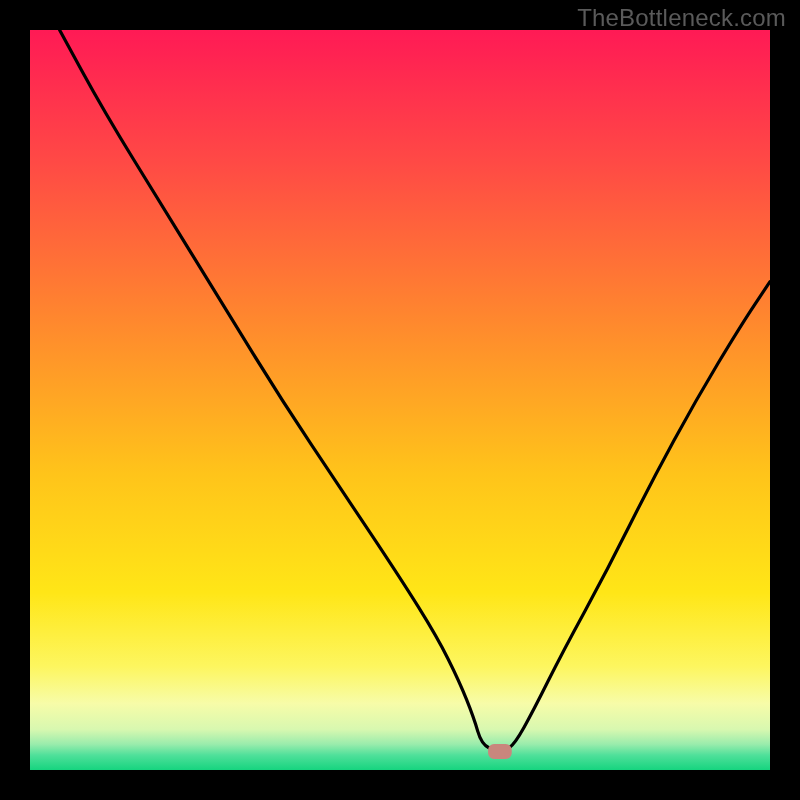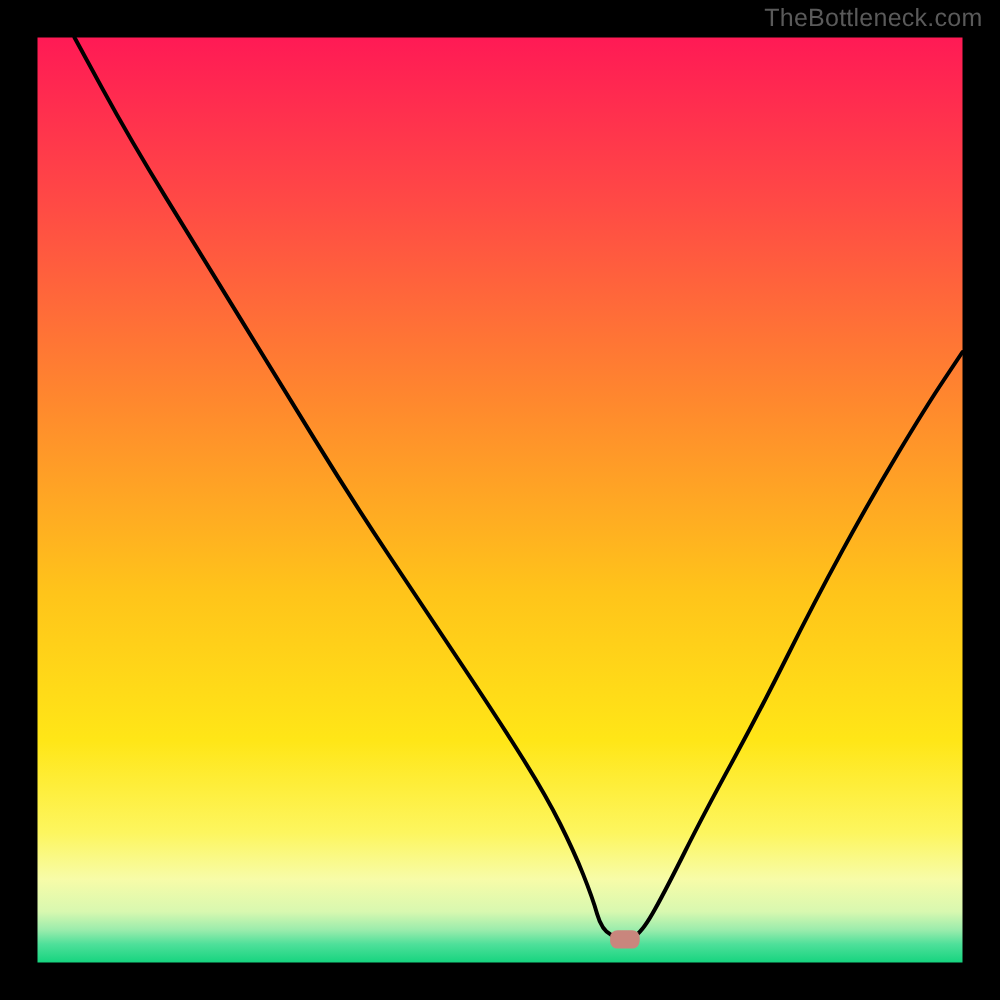--- a/index.html
+++ b/index.html
@@ -15,21 +15,21 @@
     position: relative;
     width: 800px;
     height: 800px;
     box-sizing: border-box;
   }
   .watermark {
     position: absolute;
     top: 4px;
     right: 14px;
     color: #5a5a5a;
-    font-size: 20px;
+    font-size: 24px;
     font-weight: 400;
     letter-spacing: 0.2px;
     z-index: 5;
   }
   svg {
     display: block;
   }
 </style>
 </head>
 <body>

